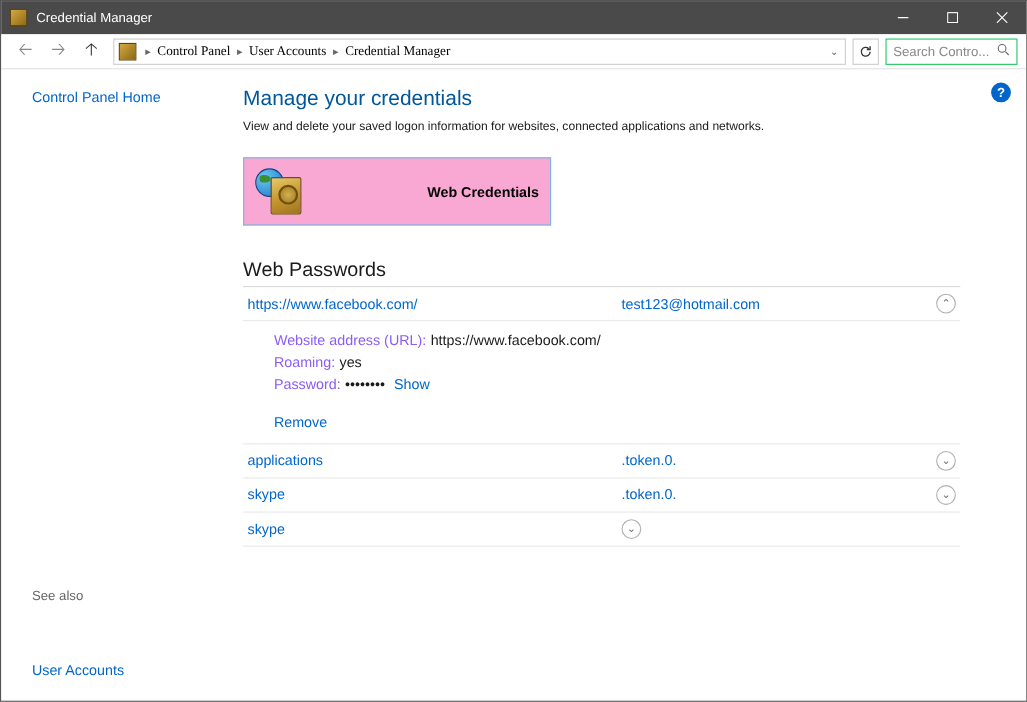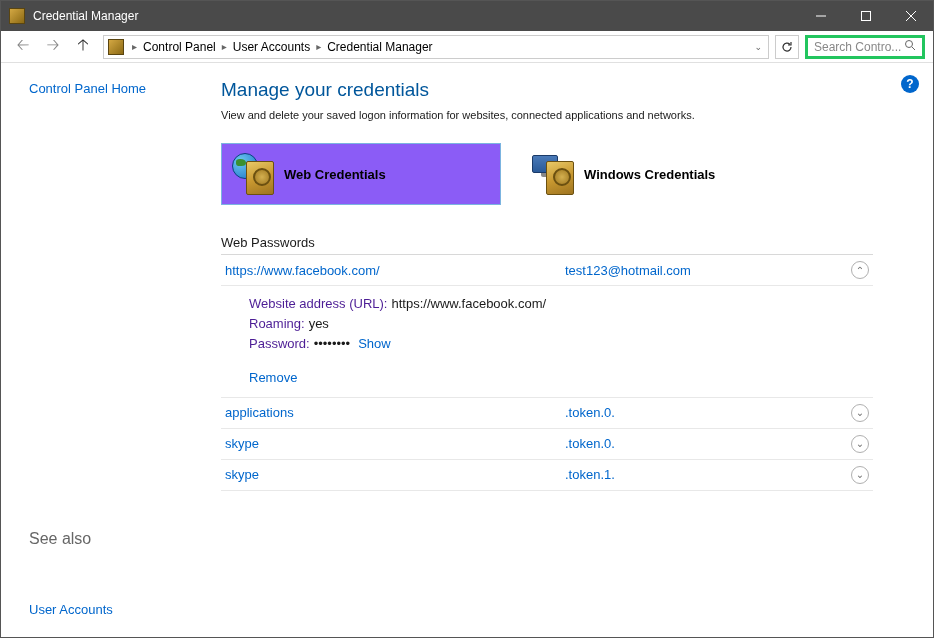--- a/index.html
+++ b/index.html
@@ -10,57 +10,57 @@
 .titlebar .title { flex: 1; }
 .titlebar .win-btn { width: 45px; height: 30px; display: flex; align-items: center; justify-content: center; cursor: pointer; }
 .titlebar svg { stroke: #fff; fill: none; stroke-width: 1; }
 
 .navbar { height: 32px; display: flex; align-items: center; border-bottom: 1px solid #e0e0e0; padding: 0 8px; gap: 2px; }
 .nav-arrow { width: 28px; height: 24px; display: flex; align-items: center; justify-content: center; color: #888; }
 .nav-arrow.enabled { color: #333; cursor: pointer; }
 .breadcrumb-bar { flex: 1; height: 24px; border: 1px solid #ccc; display: flex; align-items: center; font-size: 12px; margin: 0 4px; background: #fff; }
 .breadcrumb-bar .bc-icon { width: 16px; height: 16px; margin: 0 4px; background: linear-gradient(135deg,#d4a843,#8b6914); border: 1px solid #5a4510; }
 .breadcrumb-bar .sep { color: #666; padding: 0 4px; font-size: 10px; }
-.breadcrumb-bar .crumb { padding: 0 2px; cursor: pointer; }
+.breadcrumb-bar .crumb { padding: 0 2px; cursor: pointer; font-family: Liberation Serif, serif; }
 .breadcrumb-bar .spacer { flex: 1; }
 .breadcrumb-bar .dd { padding: 0 6px; color: #666; font-size: 9px; }
 .refresh-btn { width: 24px; height: 24px; border: 1px solid #ccc; display: flex; align-items: center; justify-content: center; cursor: pointer; }
-.search-box { width: 120px; height: 24px; border: 3px solid #22c55e; display: flex; align-items: center; padding: 0 6px; font-size: 12px; color: #888; margin-left: 4px; }
+.search-box { width: 120px; height: 24px; border: 1px solid #22c55e; display: flex; align-items: center; padding: 0 6px; font-size: 12px; color: #888; margin-left: 4px; }
 .search-box .mag { margin-left: auto; }
 
 .content { display: flex; height: calc(100% - 62px); position: relative; }
 .left-panel { width: 220px; padding: 18px 12px 12px 28px; font-size: 13px; display: flex; flex-direction: column; gap: 44px; }
 .left-panel a { color: #0066cc; text-decoration: none; cursor: pointer; display: block; margin-bottom: 8px; }
-.left-panel .see-also { margin-top: auto; color: #666; font-size: 16px; margin-bottom: 10px; }
+.left-panel .see-also { margin-top: auto; color: #666; font-size: 12px; margin-bottom: 10px; }
 
 .main { flex: 1; padding: 16px 60px 16px 0; font-size: 13px; }
 .heading { color: #00569b; font-size: 19px; font-weight: 400; margin-bottom: 8px; }
 .subtext { font-size: 11px; color: #1a1a1a; margin-bottom: 22px; }
 
 .cred-tiles { display: flex; gap: 20px; margin-bottom: 30px; }
 .tile { width: 280px; height: 62px; display: flex; align-items: center; padding: 6px 10px; cursor: pointer; border: 1px solid transparent; }
-.tile.active { background: #8b5cf6; border: 1px solid #7bb4e0; }
+.tile.active { background: #f9a8d4; border: 1px solid #7bb4e0; justify-content: space-between; }
 .tile-icon { width: 42px; height: 42px; position: relative; margin-right: 10px; }
 .vault-icon { position: absolute; bottom: 0; right: 0; width: 28px; height: 34px; background: linear-gradient(160deg,#e8c968 0%,#c89830 50%,#9e7420 100%); border: 1px solid #6b5010; border-radius: 2px; }
 .vault-icon::after { content: ""; position: absolute; top: 6px; left: 6px; width: 14px; height: 14px; border: 2px solid #6b5010; border-radius: 50%; background: radial-gradient(circle,#d4b050,#a07820); }
 .globe { position: absolute; top: 0; left: 0; width: 26px; height: 26px; border-radius: 50%; background: radial-gradient(circle at 30% 30%, #6cc8f0, #1a70c8); border: 1px solid #0a4080; }
 .globe::before { content: ""; position: absolute; top: 5px; left: 3px; width: 10px; height: 7px; background: #3a9030; border-radius: 40% 60% 50% 40%; }
 .monitor { position: absolute; top: 2px; left: 0; width: 26px; height: 18px; background: linear-gradient(#4a7ab8,#2a5a98); border: 1px solid #1a3a68; border-radius: 2px; }
 .monitor::after { content:""; position:absolute; bottom:-5px; left:8px; width:10px; height:4px; background:#888; border-radius:0 0 2px 2px; }
 .tile-label { font-weight: 600; font-size: 13px; }
 
-.section-label { font-size: 13px; color: #1a1a1a; padding-bottom: 4px; border-bottom: 1px solid #d8d8d8; margin-bottom: 0; }
+.section-label { font-size: 18px; color: #1a1a1a; padding-bottom: 4px; border-bottom: 1px solid #d8d8d8; margin-bottom: 0; }
 
 .cred-row { display: flex; align-items: center; padding: 6px 4px; border-bottom: 1px solid #e8e8e8; font-size: 13px; }
 .cred-row .site { color: #0066cc; flex: 0 0 340px; cursor: pointer; }
 .cred-row .ident { color: #0066cc; flex: 1; cursor: pointer; }
 .cred-row .chev { width: 18px; height: 18px; border: 1px solid #b0b0b0; border-radius: 50%; display: flex; align-items: center; justify-content: center; color: #707070; cursor: pointer; font-size: 10px; }
 
 .details { padding: 8px 4px 8px 28px; border-bottom: 1px solid #e8e8e8; font-size: 13px; line-height: 1.55; }
-.details .dl { color: #4c1d95; }
+.details .dl { color: #8b5cf6; }
 .details .dv { color: #1a1a1a; margin-left: 4px; }
 .details a { color: #0066cc; text-decoration: none; cursor: pointer; margin-left: 8px; }
 .details .remove { display: block; margin-top: 14px; margin-left: 0; }
 
 .help-icon { position: absolute; top: 12px; right: 14px; width: 18px; height: 18px; border-radius: 50%; background: #0066cc; color: #fff; font-size: 12px; font-weight: bold; display: flex; align-items: center; justify-content: center; cursor: pointer; }
 </style>
 </head>
 <body>
 
 <div class="titlebar">
@@ -127,27 +127,20 @@
     <div class="subtext">View and delete your saved logon information for websites, connected applications and networks.</div>
 
     <div class="cred-tiles">
       <div class="tile active">
         <div class="tile-icon">
           <div class="globe"></div>
             <div class="vault-icon"></div>
         </div>
         <div class="tile-label">Web Credentials</div>
       </div>
-      <div class="tile">
-        <div class="tile-icon">
-          <div class="monitor"></div>
-            <div class="vault-icon"></div>
-        </div>
-        <div class="tile-label">Windows Credentials</div>
-      </div>
     </div>
 
     <div class="section-label">Web Passwords</div>
 
     <div class="cred-row">
       <span class="site">https://www.facebook.com/</span>
       <span class="ident">test123@hotmail.com</span>
       <span class="chev">⌃</span>
     </div>
 
@@ -163,18 +156,17 @@
       <span class="ident">.token.0.</span>
       <span class="chev">⌄</span>
     </div>
     <div class="cred-row">
       <span class="site">skype</span>
       <span class="ident">.token.0.</span>
       <span class="chev">⌄</span>
     </div>
     <div class="cred-row">
       <span class="site">skype</span>
-      <span class="ident">.token.1.</span>
       <span class="chev">⌄</span>
     </div>
 
   </div>
 </div>
 
 </body></html>

